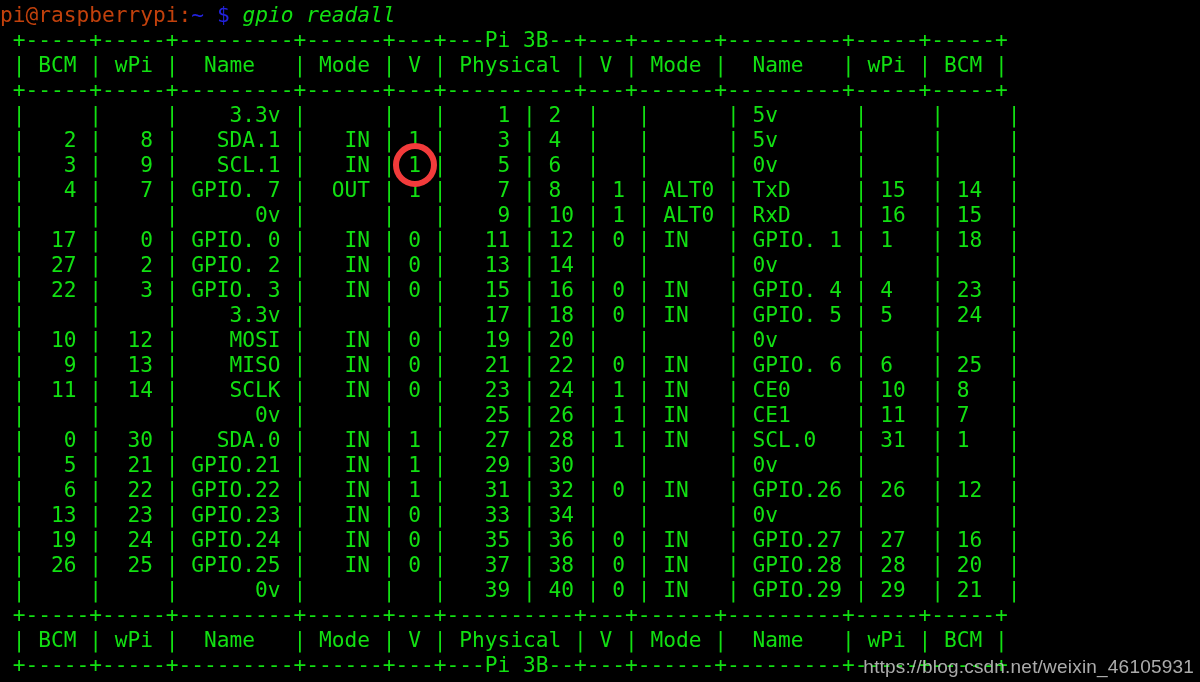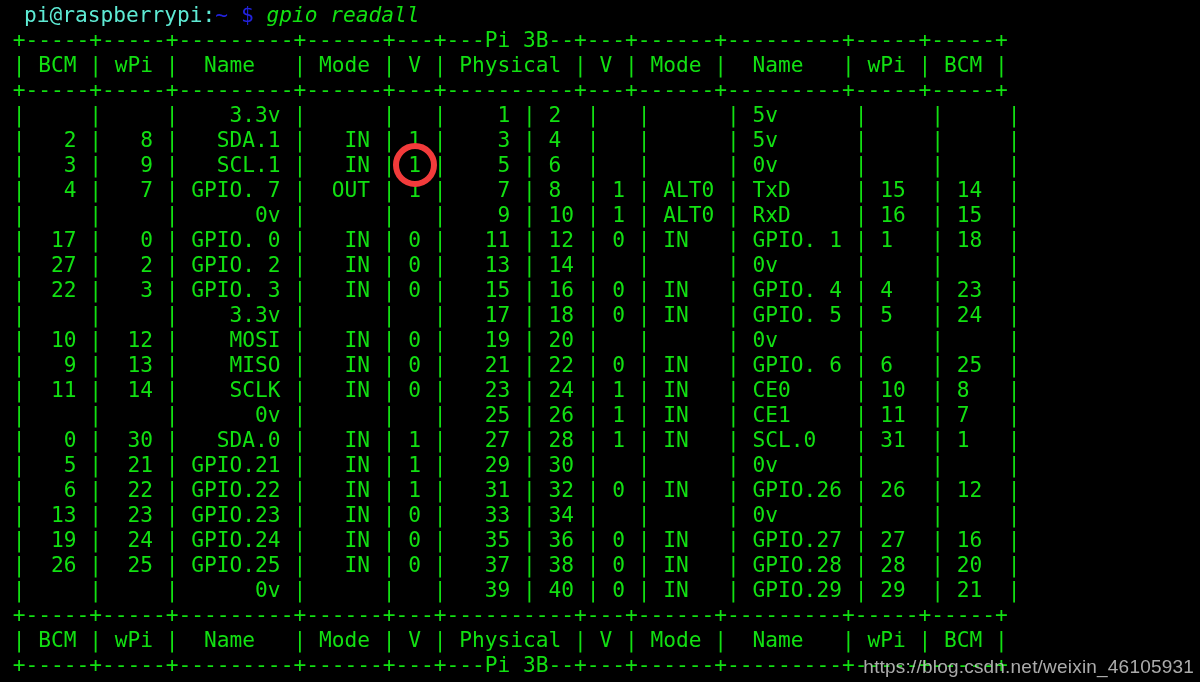--- a/index.html
+++ b/index.html
@@ -32,21 +32,21 @@
     box-sizing: border-box;
   }
 
   .tline {
     display: block;
     height: 25px;
     white-space: pre;
     color: #12e012;
   }
 
-  .prompt-user { color: #5eead4; margin-left: 24px; }
+  .prompt-user { color: #c2410c; }
   .prompt-path { color: #2222dd; }
   .prompt-sigil { color: #2222dd; }
   .prompt-cmd  { color: #12e012; font-style: italic; }
 
   
   #circle-annotation {
     position: absolute;
     border-radius: 50%;
     border: 6px solid #f23b3b;
     background: transparent;

